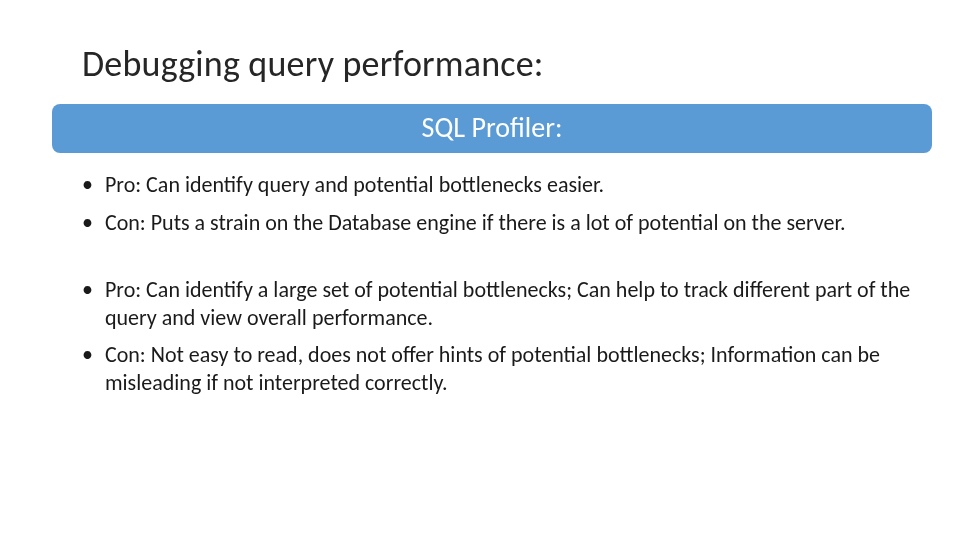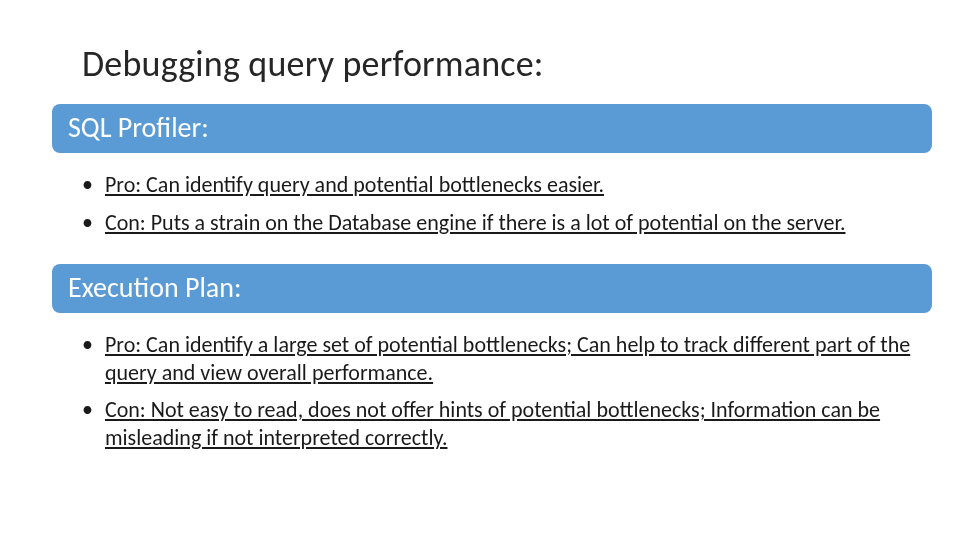--- a/index.html
+++ b/index.html
@@ -18,20 +18,21 @@
     letter-spacing: 0.2px;
   }
   .section-header {
     background: #5b9bd5;
     color: #ffffff;
     border-radius: 8px;
     padding: 6px 16px 8px 16px;
     font-size: 28px;
     font-weight: 400;
     margin: 0 0 6px 0;
+    text-align: center;
   }
   .section-body {
     background: #ffffff;
     border-radius: 8px;
     padding: 6px 16px 10px 16px;
     margin: 0 0 12px 0;
   }
   .bullet {
     display: flex;
     align-items: flex-start;
@@ -40,42 +41,40 @@
     line-height: 1.25;
     margin: 2px 0;
     padding-left: 10px;
   }
   .bullet .dot {
     flex: 0 0 auto;
     margin-right: 8px;
   }
   .bullet .txt {
     flex: 1 1 auto;
-    text-decoration: underline;
   }
 </style>
 </head>
 <body>
 
 <div class="slide">
   <h1 class="title">Debugging query performance:</h1>
 
   <div class="section-header">SQL Profiler:</div>
   <div class="section-body">
     <div class="bullet">
       <span class="dot">•</span>
       <span class="txt">Pro: Can identify query and potential bottlenecks easier.</span>
     </div>
     <div class="bullet">
       <span class="dot">•</span>
       <span class="txt">Con: Puts a strain on the Database engine if there is a lot of potential on the server.</span>
     </div>
   </div>
 
-  <div class="section-header">Execution Plan:</div>
   <div class="section-body">
     <div class="bullet">
       <span class="dot">•</span>
       <span class="txt">Pro: Can identify a large set of potential bottlenecks; Can help to track different part of the query and view overall performance.</span>
     </div>
     <div class="bullet">
       <span class="dot">•</span>
       <span class="txt">Con: Not easy to read, does not offer hints of potential bottlenecks; Information can be misleading if not interpreted correctly.</span>
     </div>
   </div>

